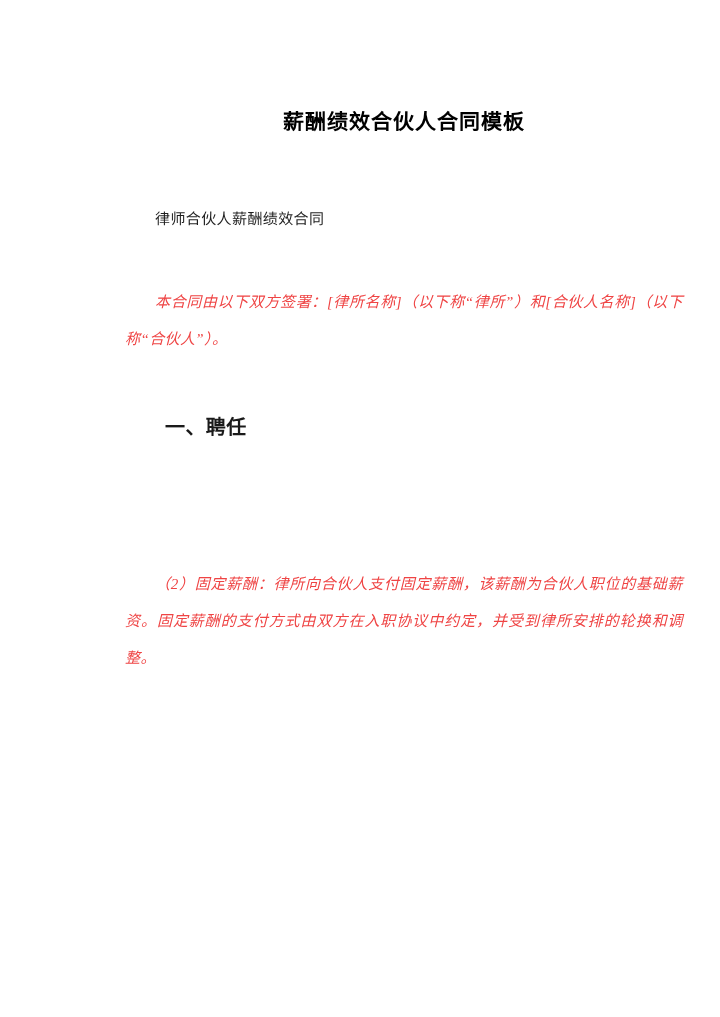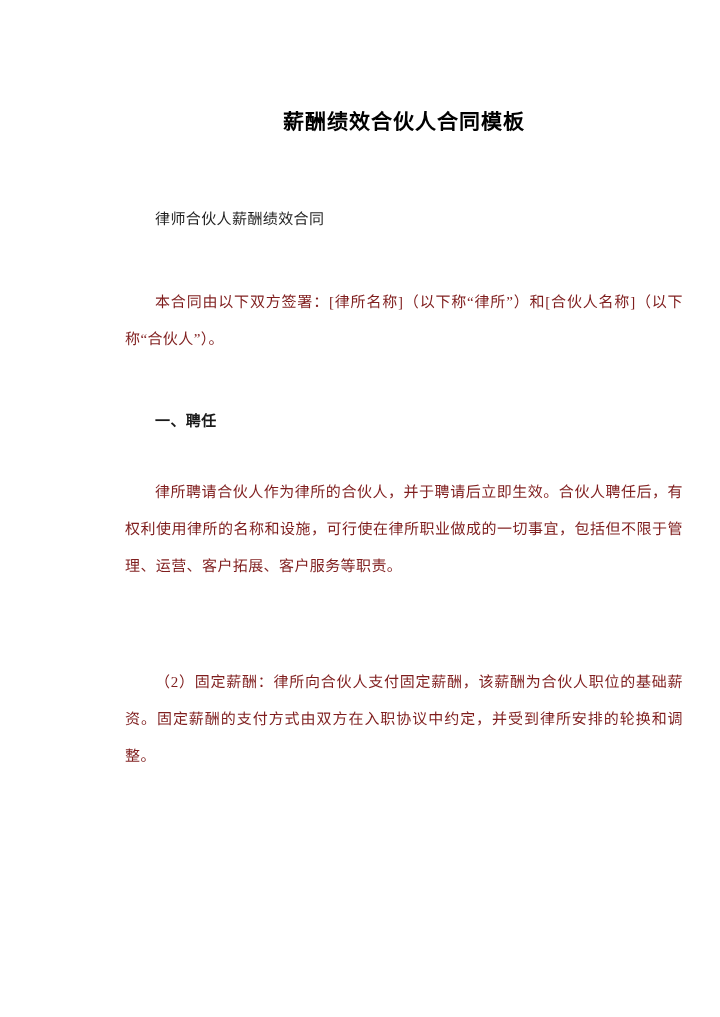--- a/index.html
+++ b/index.html
@@ -28,33 +28,34 @@
     font-weight: bold;
     font-size: 21px;
     letter-spacing: 1px;
     color: #000000;
     margin: 0 0 0 0;
     padding-top: 14px;
   }
   .para {
     font-size: 15px;
     line-height: 2.45;
-    color: #7f1d1d;
+    color: #ef4444;
     margin: 0;
     text-align: justify;
     letter-spacing: 0.4px;
+    font-style: italic;
   }
   .indent-2 {
     text-indent: 2em;
   }
   .spacer-lg { height: 66px; }
   .spacer-md { height: 46px; }
   .spacer-sm { height: 34px; }
   .heading {
-    font-size: 15px;
+    font-size: 20px;
     line-height: 2.45;
     letter-spacing: 0.4px;
     margin: 0;
     text-indent: 2em;
     font-family: "Liberation Sans", "DejaVu Sans", sans-serif;
     font-weight: bold;
     color: #1a1a1a;
   }
   .subtle-line {
     font-size: 15px;
@@ -80,21 +81,20 @@
     <div class="spacer-md"></div>
 
     <p class="para indent-2">本合同由以下双方签署：[律所名称]（以下称“律所”）和[合伙人名称]（以下称“合伙人”）。</p>
 
     <div class="spacer-md"></div>
 
     <p class="heading">一、聘任</p>
 
     <div class="spacer-sm"></div>
 
-    <p class="para indent-2">律所聘请合伙人作为律所的合伙人，并于聘请后立即生效。合伙人聘任后，有权利使用律所的名称和设施，可行使在律所职业做成的一切事宜，包括但不限于管理、运营、客户拓展、客户服务等职责。</p>
 
     <div class="spacer-md"></div>
 
 
     <div class="spacer-sm"></div>
 
     <p class="para indent-2">（2）固定薪酬：律所向合伙人支付固定薪酬，该薪酬为合伙人职位的基础薪资。固定薪酬的支付方式由双方在入职协议中约定，并受到律所安排的轮换和调整。</p>
 
   </div>
 </div>

